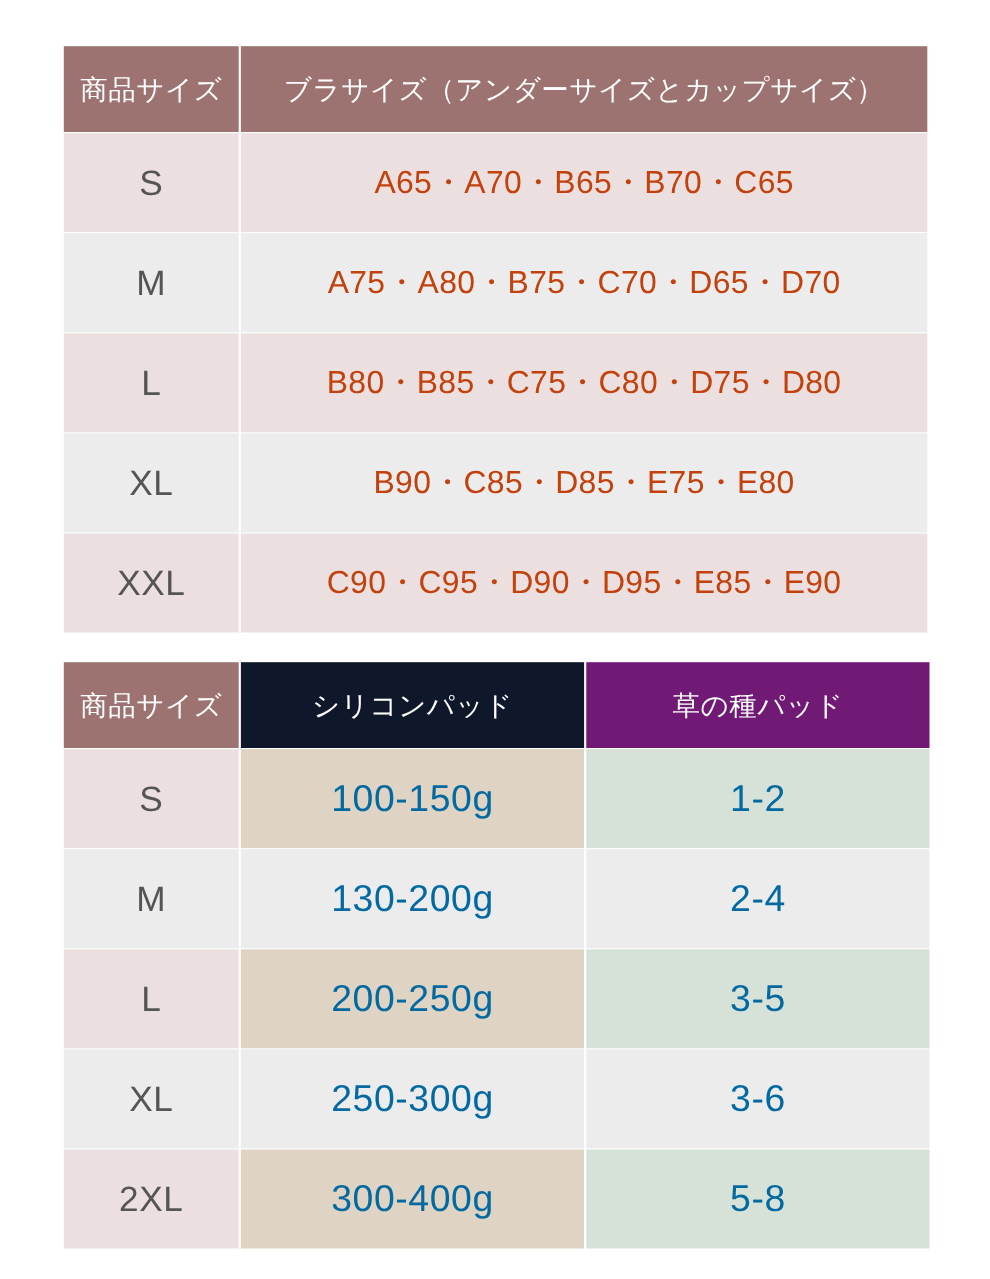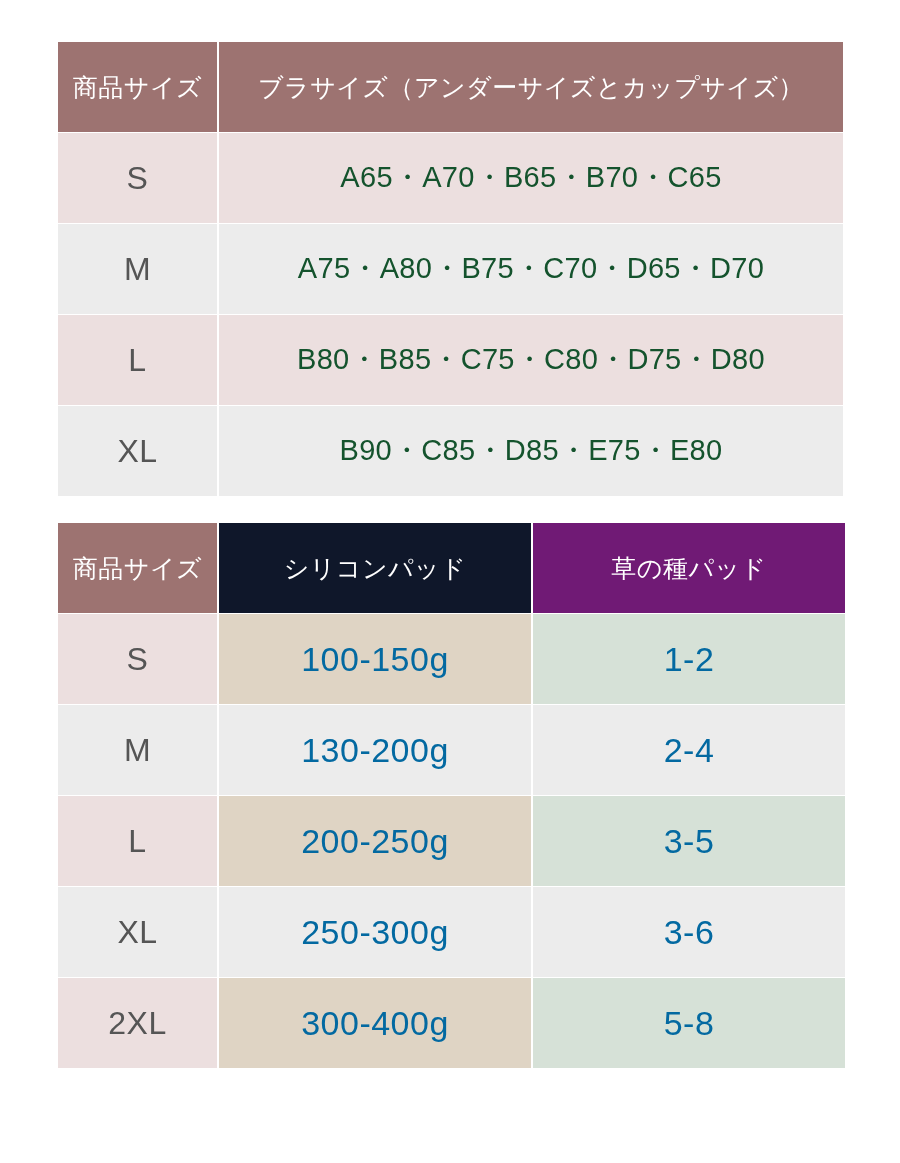--- a/index.html
+++ b/index.html
@@ -35,35 +35,35 @@
   .size-table th {
     padding: 0;
     margin: 0;
     text-align: center;
     vertical-align: middle;
     font-weight: normal;
   }
 
   
   .hdr {
-    height: 90px;
+    height: 78px;
     color: #ffffff;
     font-size: 25px;
     letter-spacing: 0.5px;
     font-weight: bold;
   }
   .hdr-mauve  { background: #9d7371; }
   .hdr-tan    { background: #0f172a; }
   .hdr-green  { background: #701a75; }
 
   
   .cell {
     height: 90px;
     font-size: 30px;
-    color: #14532d;
+    color: #c2410c;
     letter-spacing: 0.5px;
   }
   .cell-size { font-size: 32px; color: #555555; }
 
   
   .tint-pink  { background: #ecdfdf; }
   .tint-tan   { background: #dfd4c4; }
   .tint-green { background: #d6e1d7; }
   
   .tint-grey  { background: #ececec; }
@@ -115,20 +115,24 @@
         <td class="cell cell-bra tint-grey">A75・A80・B75・C70・D65・D70</td>
       </tr>
       <tr>
         <td class="cell cell-size tint-pink">L</td>
         <td class="cell cell-bra tint-pink">B80・B85・C75・C80・D75・D80</td>
       </tr>
       <tr>
         <td class="cell cell-size tint-grey">XL</td>
         <td class="cell cell-bra tint-grey">B90・C85・D85・E75・E80</td>
       </tr>
+      <tr>
+        <td class="cell cell-size tint-pink">XXL</td>
+        <td class="cell cell-bra tint-pink">C90・C95・D90・D95・E85・E90</td>
+      </tr>
     </tbody>
   </table>
 
   <div class="gap-between-tables"></div>
 
   <table class="size-table">
     <colgroup>
       <col class="t2-col-size">
       <col class="t2-col-sil">
       <col class="t2-col-gra">

